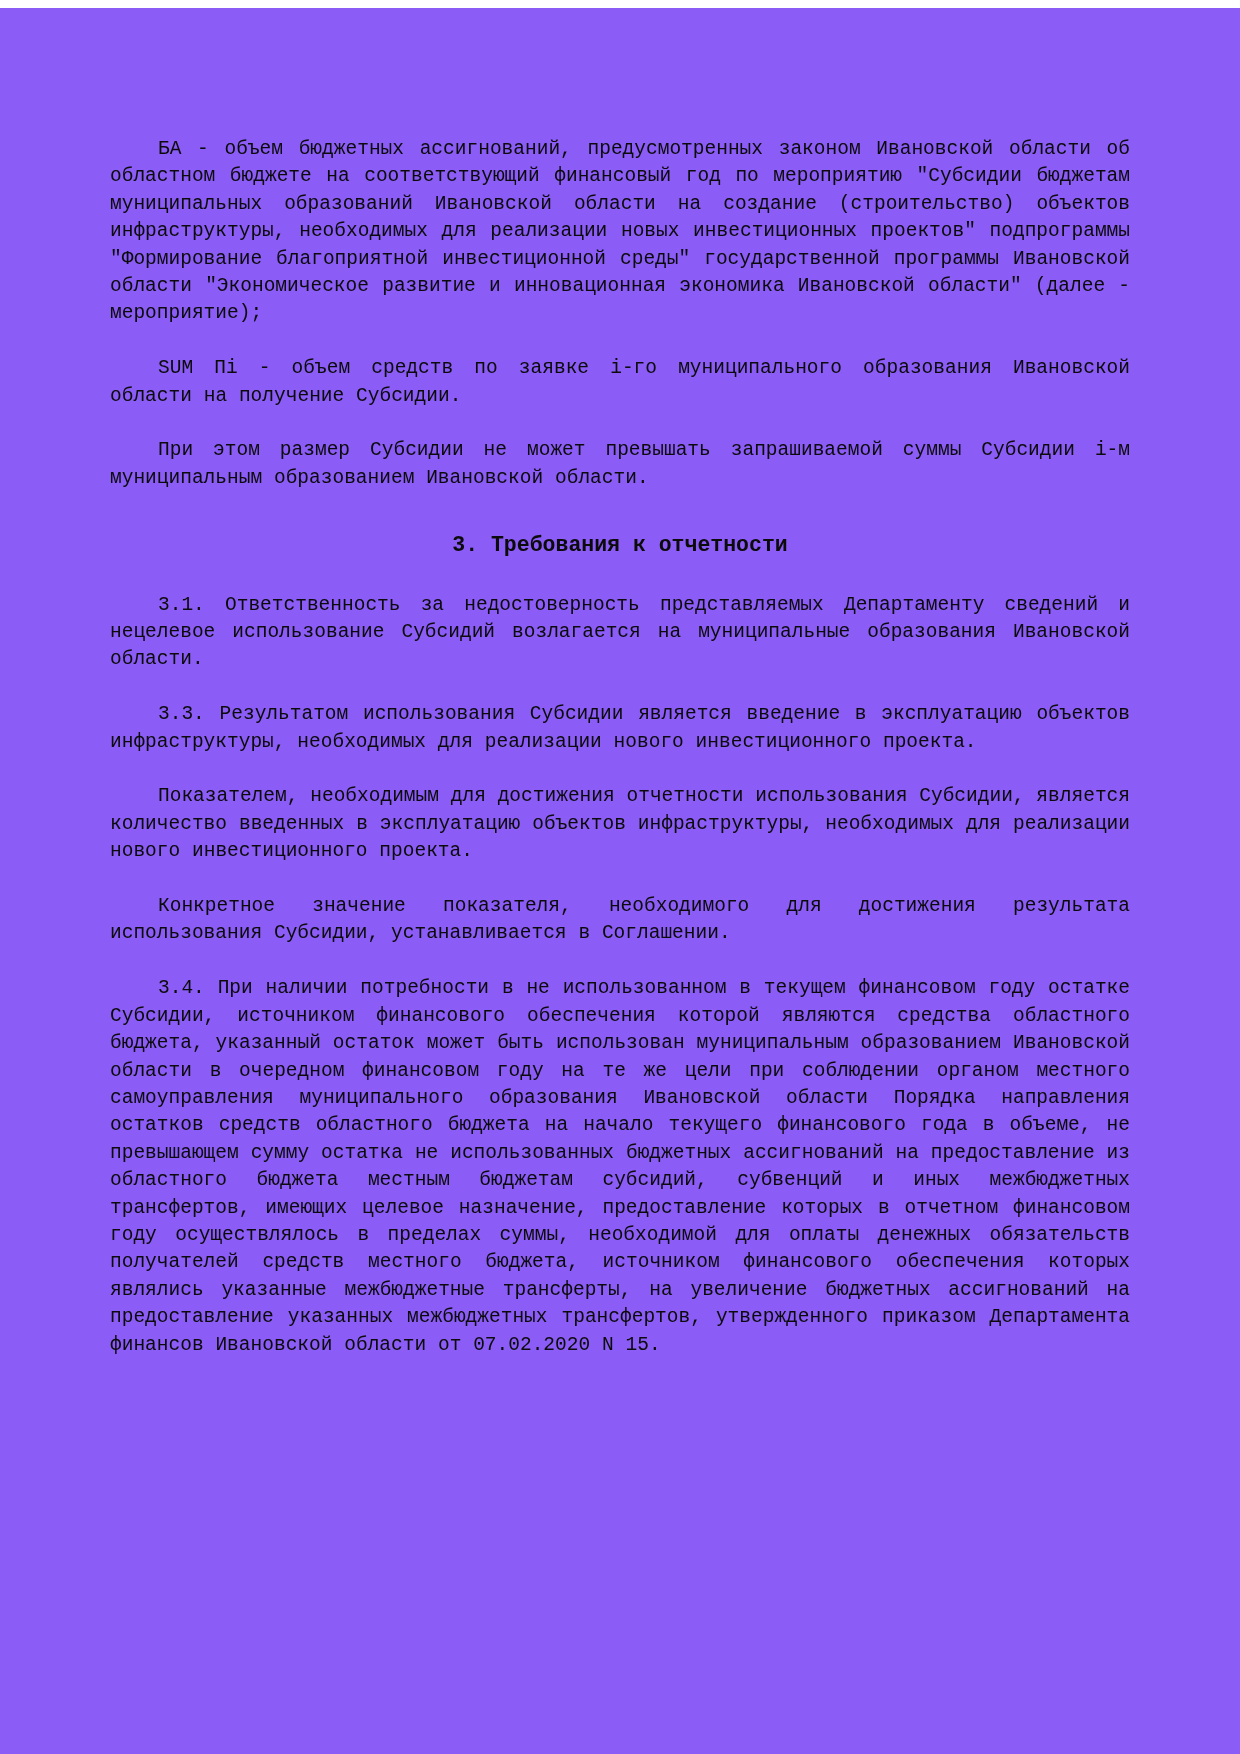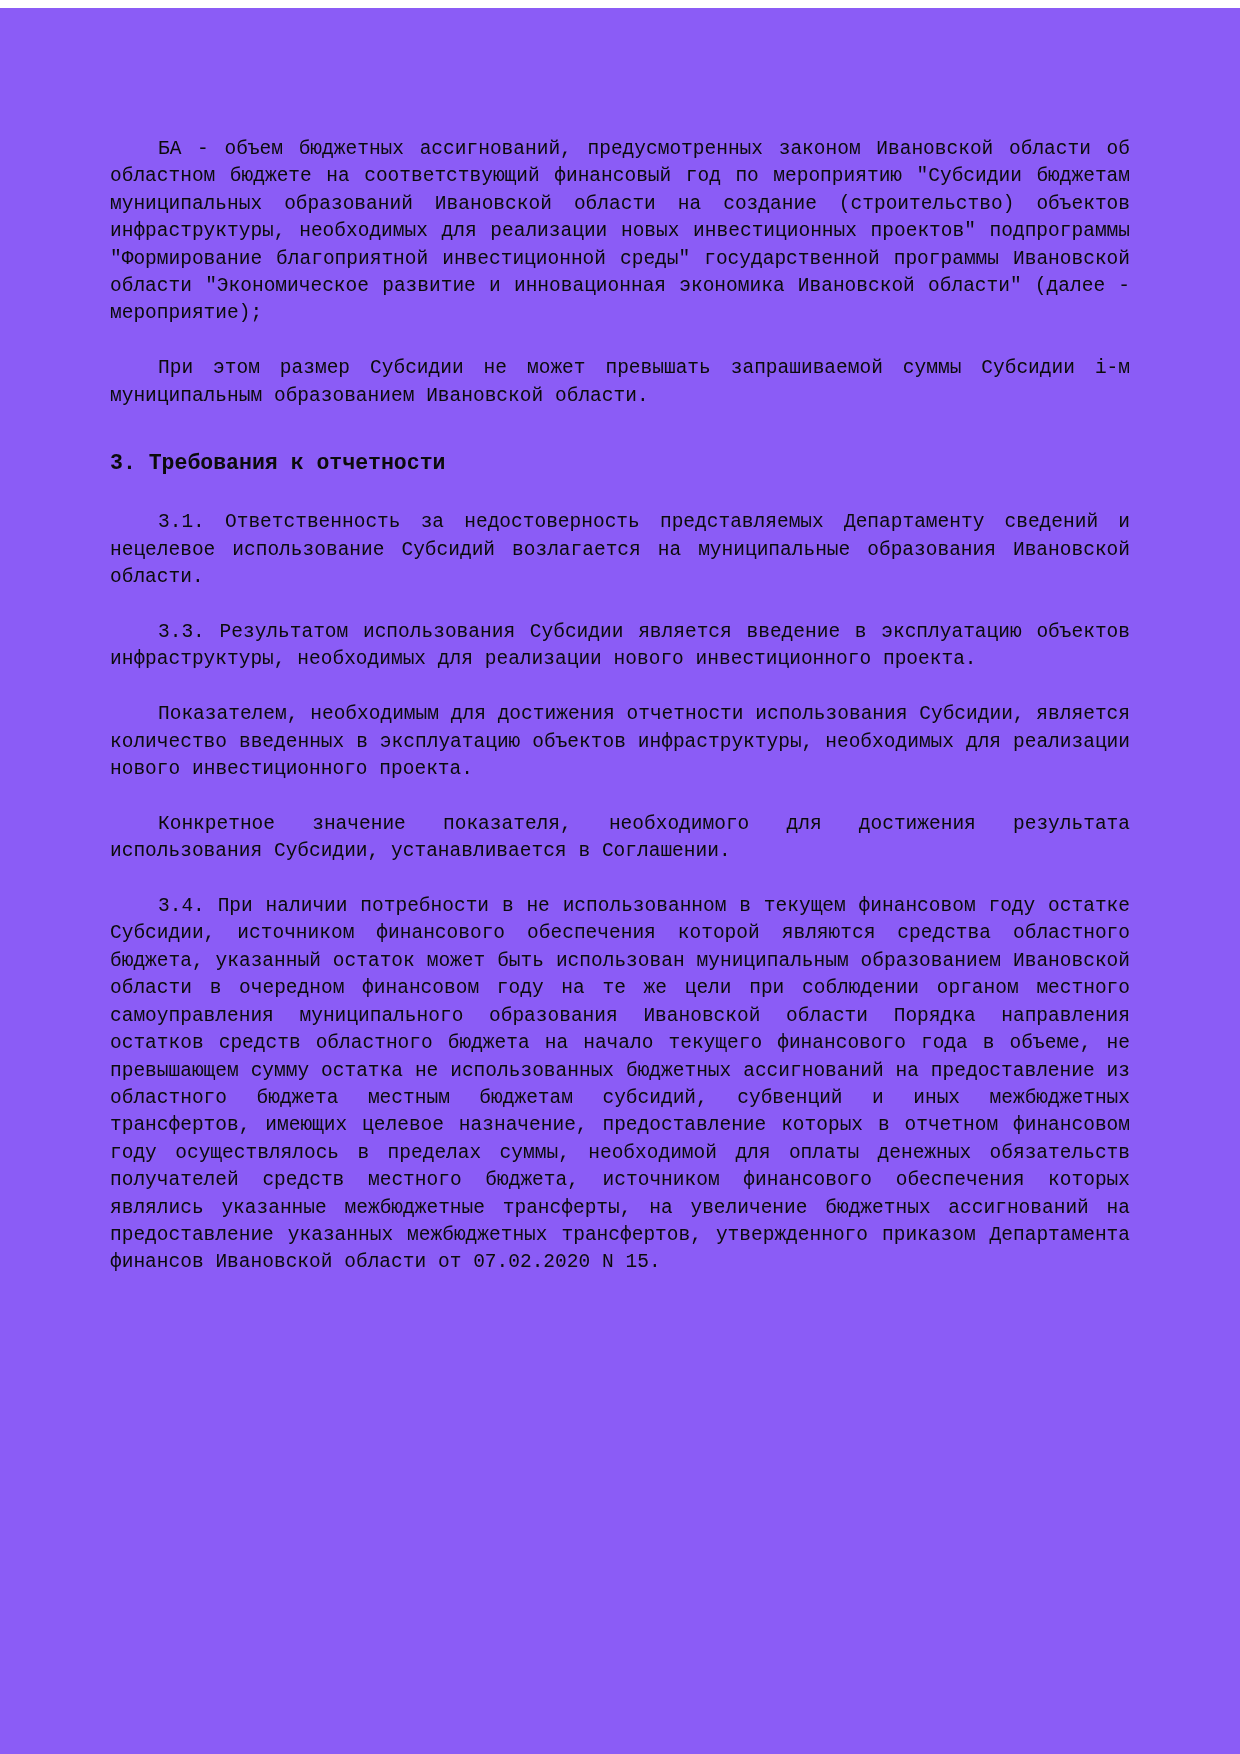--- a/index.html
+++ b/index.html
@@ -35,34 +35,35 @@
     hyphens: none;
     word-spacing: 0.1px;
   }
   p.para + p.para {
     margin-top: 27.4px;
   }
   h2.section-heading {
     font-size: 21.5px;
     line-height: 27.4px;
     font-weight: bold;
-    text-align: left;
+    text-align: center;
     text-indent: 0;
     margin: 40px 0 32px 0;
   }
 </style>
 </head>
 <body>
 
 <div class="page">
   <div class="content">
 
     <p class="para">БА - объем бюджетных ассигнований, предусмотренных законом Ивановской области об областном бюджете на соответствующий финансовый год по мероприятию "Субсидии бюджетам муниципальных образований Ивановской области на создание (строительство) объектов инфраструктуры, необходимых для реализации новых инвестиционных проектов" подпрограммы "Формирование благоприятной инвестиционной среды" государственной программы Ивановской области "Экономическое развитие и инновационная экономика Ивановской области" (далее - мероприятие);</p>
 
 
+    <p class="para">SUM Пi - объем средств по заявке i-го муниципального образования Ивановской области на получение Субсидии.</p>
 
     <p class="para">При этом размер Субсидии не может превышать запрашиваемой суммы Субсидии i-м муниципальным образованием Ивановской области.</p>
 
     <h2 class="section-heading">3. Требования к отчетности</h2>
 
     <p class="para">3.1. Ответственность за недостоверность представляемых Департаменту сведений и нецелевое использование Субсидий возлагается на муниципальные образования Ивановской области.</p>
 
 
     <p class="para">3.3. Результатом использования Субсидии является введение в эксплуатацию объектов инфраструктуры, необходимых для реализации нового инвестиционного проекта.</p>
 

